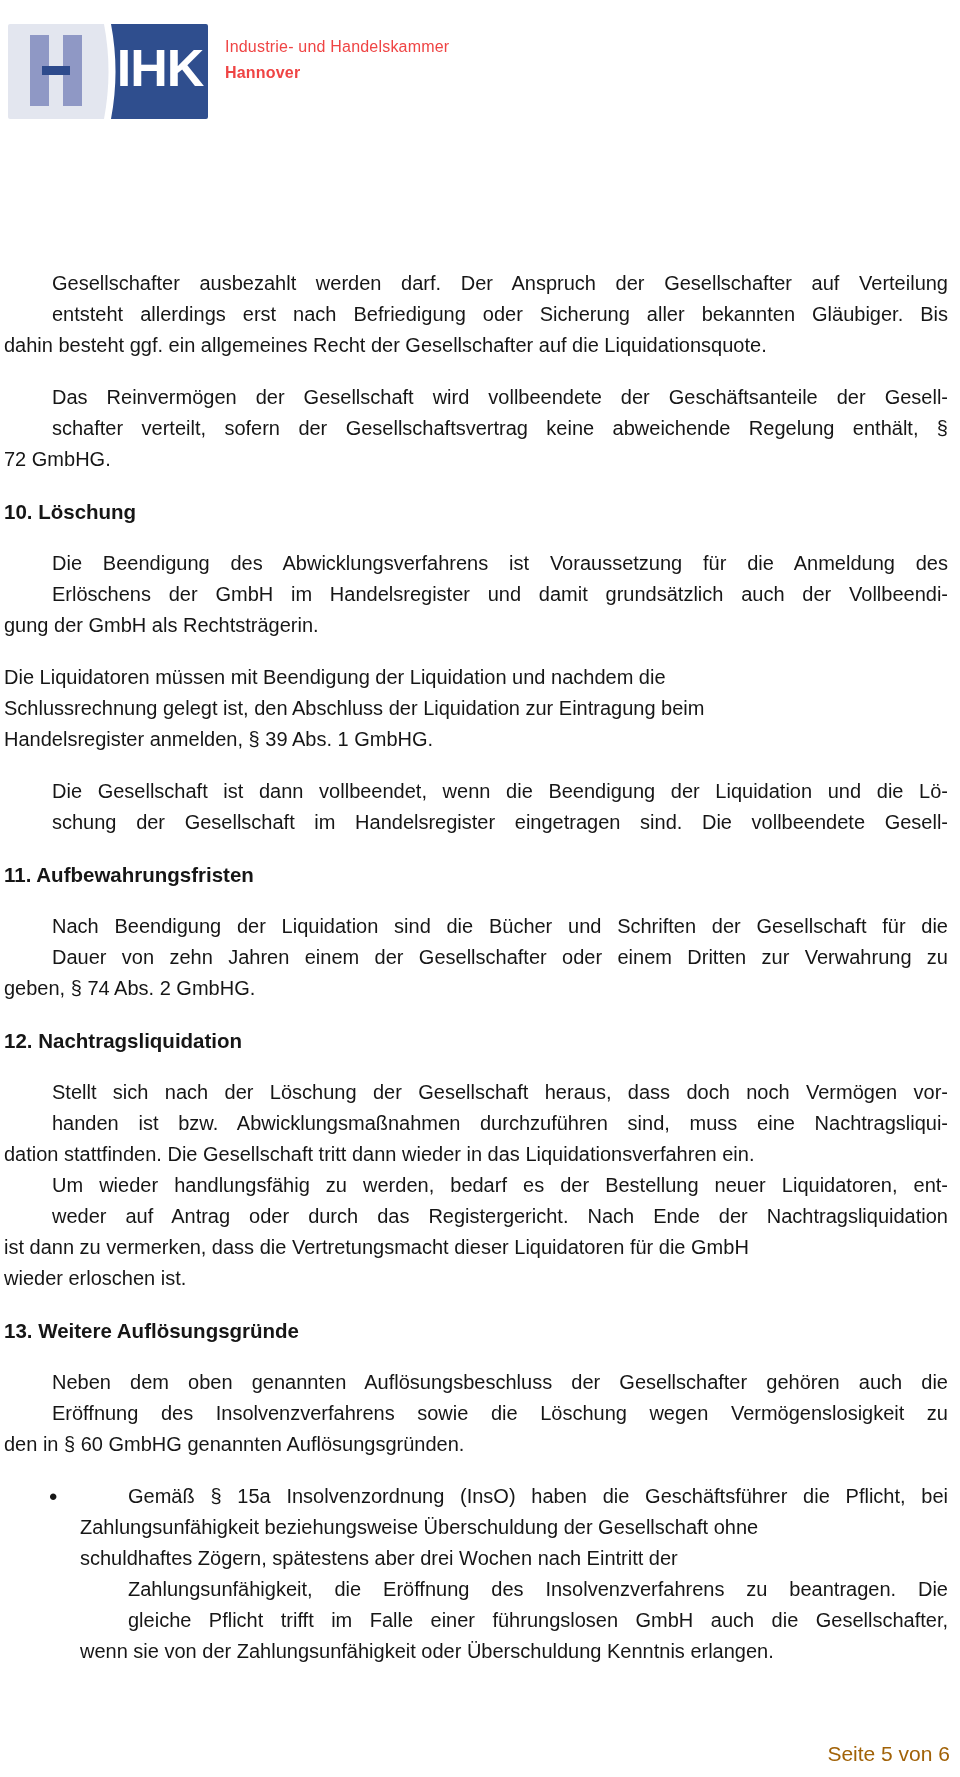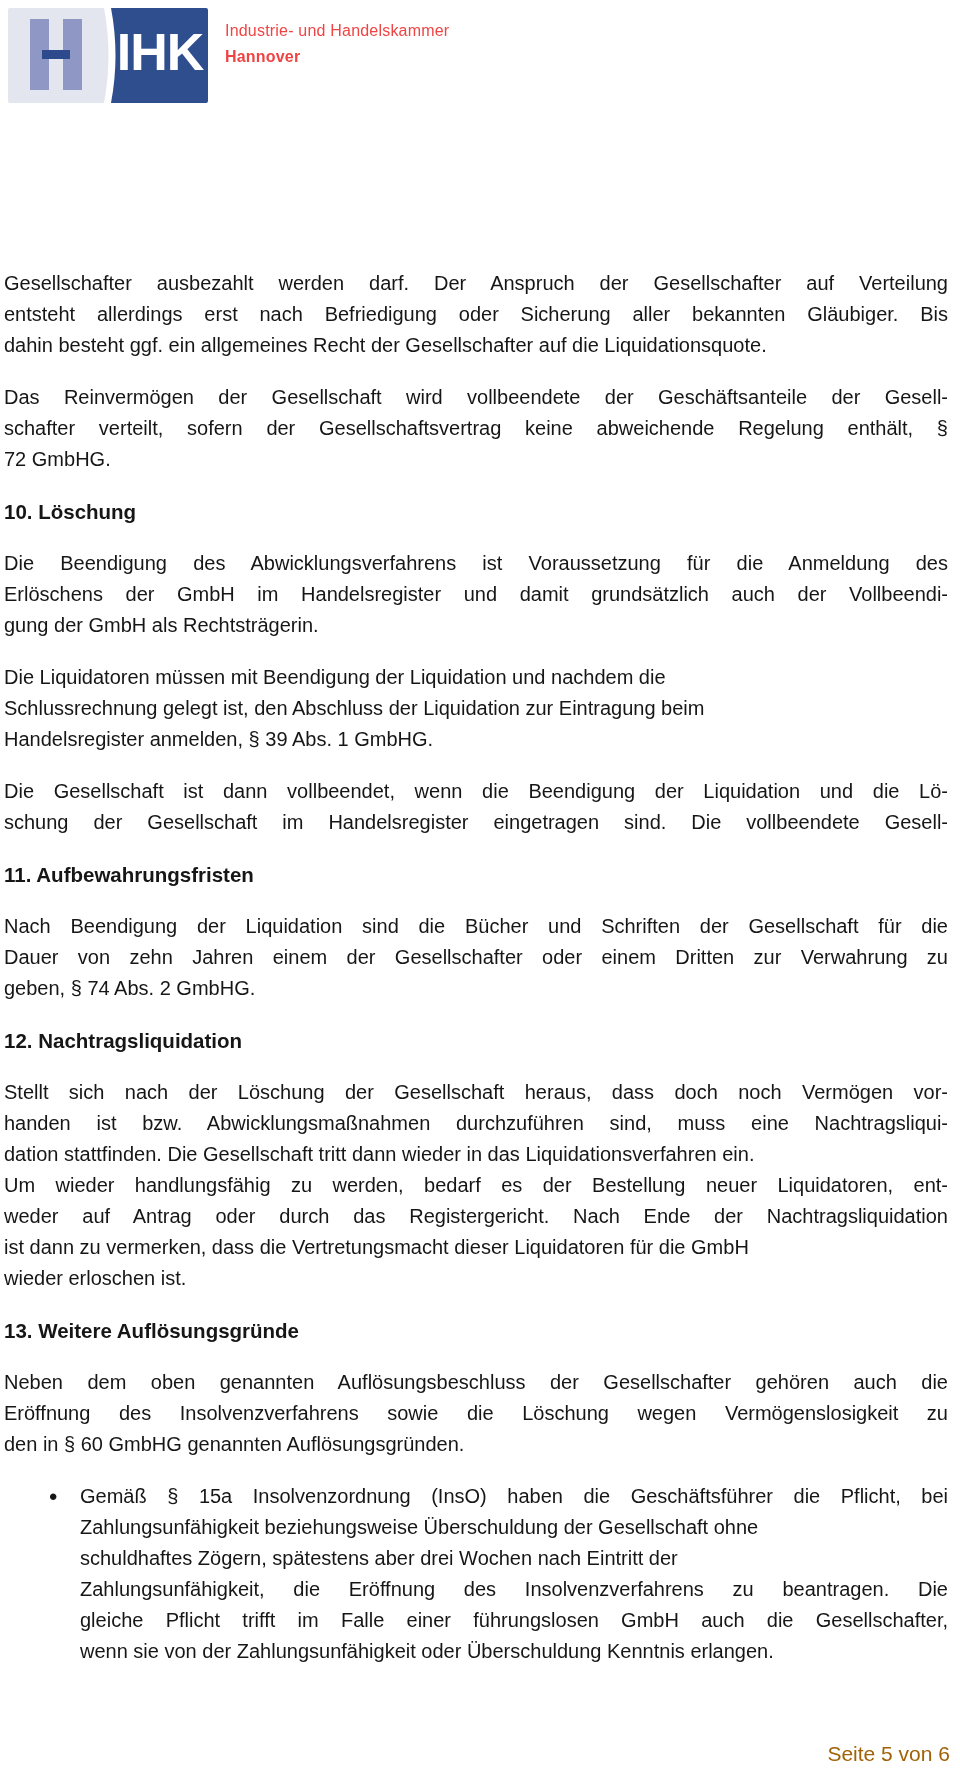--- a/index.html
+++ b/index.html
@@ -8,39 +8,39 @@
     position:relative;
     width:960px; height:1777px;
     background:#ffffff;
     color:#161616;
     font-family:"Liberation Sans", sans-serif;
     overflow:hidden;
     margin:0 auto;
   }
 
   
-  .logo-wrap { position:absolute; top:8px; left:8px; width:520px; height:100px; }
+  .logo-wrap { position:absolute; top:24px; left:8px; width:520px; height:100px; }
   .logo-mark { position:absolute; top:0; left:0; }
   .logo-org  {
     position:absolute; top:10px; left:217px;
     font-size:16px; line-height:26px; color:#ef4444;
     letter-spacing:0.2px; white-space:nowrap;
   }
   .logo-org .org-line2 { font-weight:bold; }
 
   
   .doc {
     position:absolute;
     top:268px; left:4px; right:12px;
     font-size:20px; line-height:31px;
   }
   .para    { margin:0 0 21px 0; }
   .heading { margin:0 0 21px 0; font-size:20.5px; font-weight:bold; }
   .line        { text-align:left; white-space:normal; }
-  .line.flush  { text-align:justify; text-align-last:justify; }
+  .line.flush  { text-align:justify; text-align-last:justify;margin-left:48px; }
 
   .bullet-block { display:flex; margin:0 0 21px 0; padding-left:45px; }
   .bullet-marker{
     flex:none; width:31px;
     font-size:24px; line-height:31px;
   }
   .bullet-text  { flex:1; }
 
   
   .footer {

